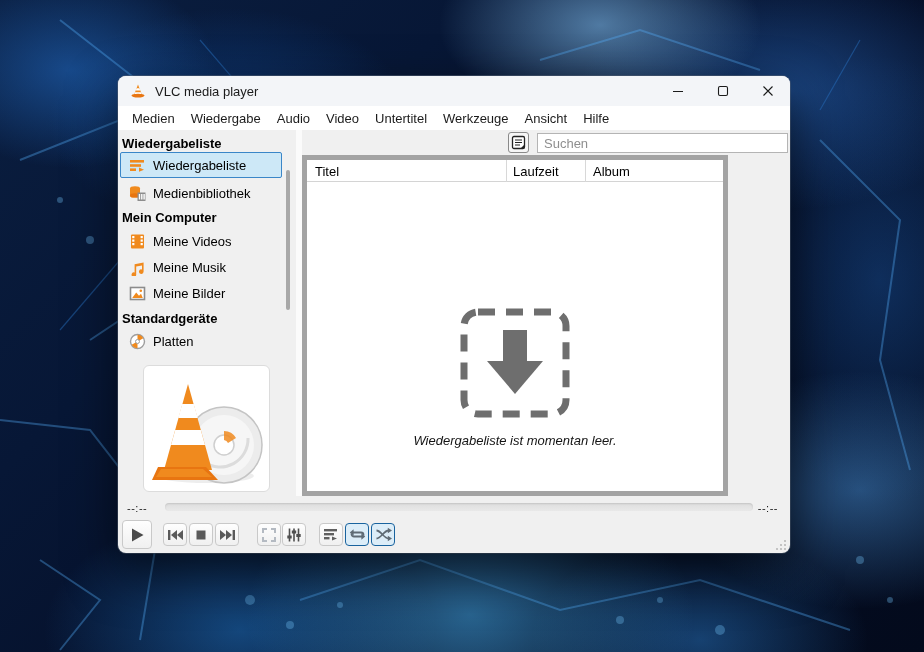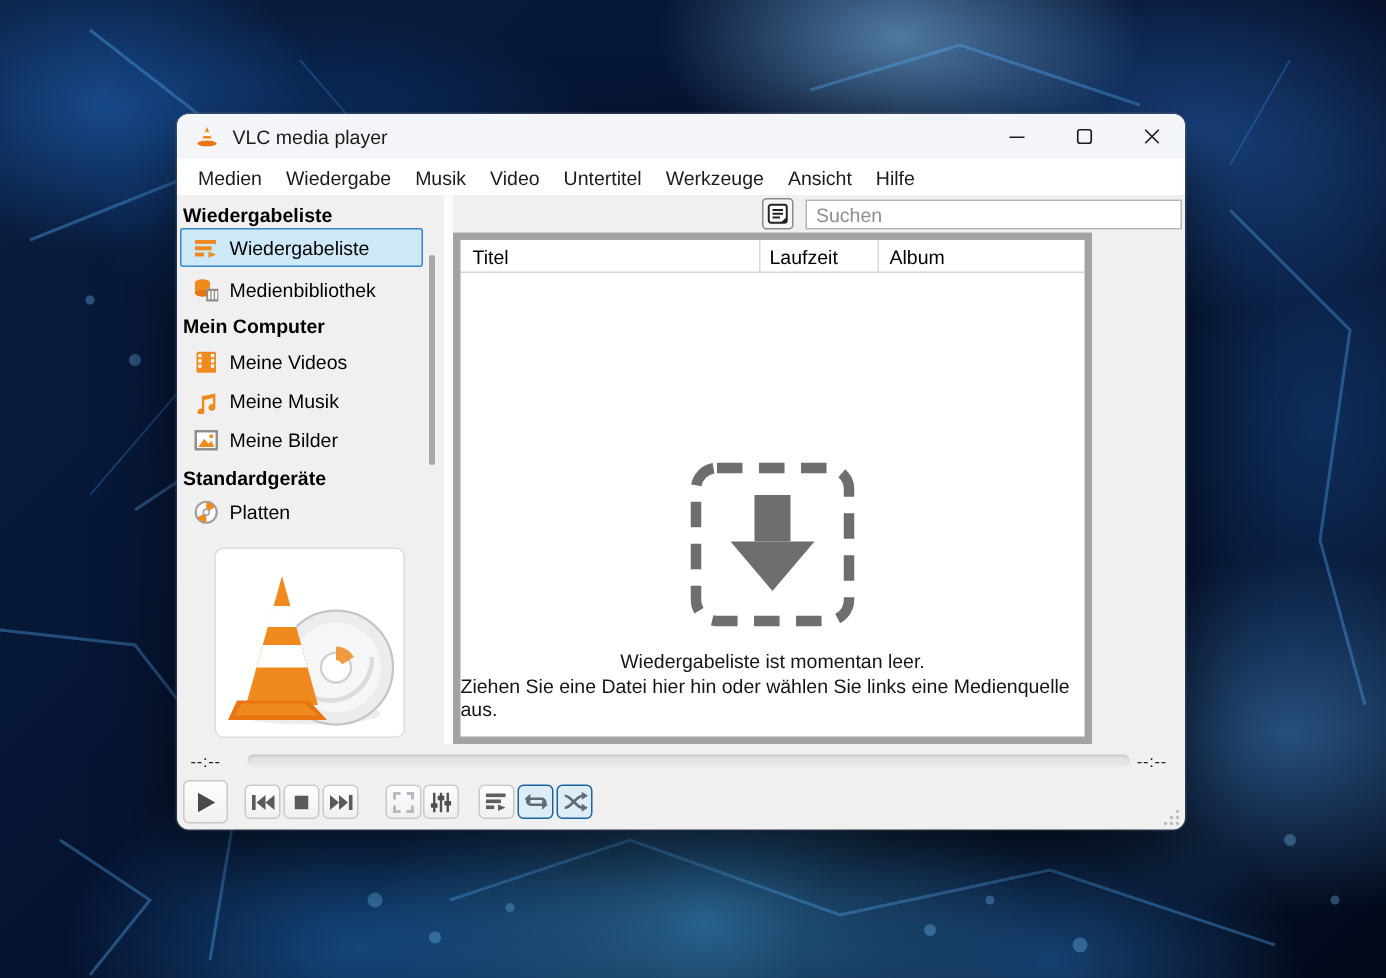--- a/index.html
+++ b/index.html
@@ -62,21 +62,21 @@
     border:1px solid #8a8a8a; border-radius:3px; display:flex; align-items:center; justify-content:center; }
   .search-input { position:absolute; left:235px; top:3px; width:251px; height:20px; background:#fff;
     border:1px solid #b4b4b4; font-size:13px; padding:0 6px; color:#1b1b1b; font-family:"Liberation Sans","DejaVu Sans",sans-serif; }
   .search-input::placeholder { color:#8e8e8e; }
 
   .panel { position:absolute; left:0; top:25px; right:2px; bottom:0; background:#fff; border:5px solid #a3a3a3; }
   .thead { position:absolute; left:0; top:0; right:0; height:22px; border-bottom:1px solid #d4d4d4; }
   .th { position:absolute; top:0; height:22px; display:flex; align-items:center; font-size:13px; color:#000; }
   .th-sep { position:absolute; top:0; width:1px; height:22px; background:#d8d8d8; }
 
-  .empty { position:absolute; left:0; top:22px; right:0; bottom:0; display:flex; flex-direction:column; align-items:center; padding-top:125px; }
+  .empty { position:absolute; left:0; top:22px; right:0; bottom:0; display:flex; flex-direction:column; align-items:center; padding-top:125px;font-style:italic; }
   .empty-line1 { margin-top:14px; font-size:13px; color:#141414; }
   .empty-line2 { margin-top:2px; font-size:13px; color:#141414; }
 
   
   .seek-row { position:absolute; left:0; top:420px; width:672px; height:22px; }
   .time { position:absolute; top:6px; font-size:11px; color:#222; letter-spacing:.5px; }
   .time-l { left:9px; } .time-r { right:12px; }
   .seekbar { position:absolute; left:47px; right:37px; top:7px; height:8px; border-radius:4px;
     background:linear-gradient(#dedede,#e9e9e9); box-shadow:inset 0 1px 2px rgba(0,0,0,.12); }
 
@@ -163,21 +163,21 @@
           <svg width="12" height="12" viewBox="0 0 12 12">
               <path d="M1.5 1.5 L10.5 10.5 M10.5 1.5 L1.5 10.5" stroke="#1b1b1b" stroke-width="1.1"></path>
             </svg>
         </div>
       </div>
     </div>
 
     <div class="menubar">
       <span class="menu-item">Medien</span>
       <span class="menu-item">Wiedergabe</span>
-      <span class="menu-item">Musik</span>
+      <span class="menu-item">Audio</span>
       <span class="menu-item">Video</span>
       <span class="menu-item">Untertitel</span>
       <span class="menu-item">Werkzeuge</span>
       <span class="menu-item">Ansicht</span>
       <span class="menu-item">Hilfe</span>
     </div>
 
     <div class="content">
 
       <div class="sidebar">
@@ -298,21 +298,20 @@
 
           <div class="empty">
             <svg width="112" height="112" viewBox="0 0 112 112">
               <rect x="5" y="5" width="102" height="102" rx="14" fill="none" stroke="#6e6e6e" stroke-width="7" stroke-dasharray="17 11" stroke-linecap="butt"></rect>
               <g fill="#6e6e6e">
                 <rect x="44" y="23" width="24" height="31"></rect>
                 <polygon points="28,54 84,54 56,87"></polygon>
               </g>
             </svg>
             <div class="empty-line1">Wiedergabeliste ist momentan leer.</div>
-            <div class="empty-line2">Ziehen Sie eine Datei hier hin oder wählen Sie links eine Medienquelle aus.</div>
           </div>
         </div>
       </div>
     </div>
 
     <div class="seek-row">
       <span class="time time-l">--:--</span>
       <div class="seekbar"></div>
       <span class="time time-r">--:--</span>
     </div>

